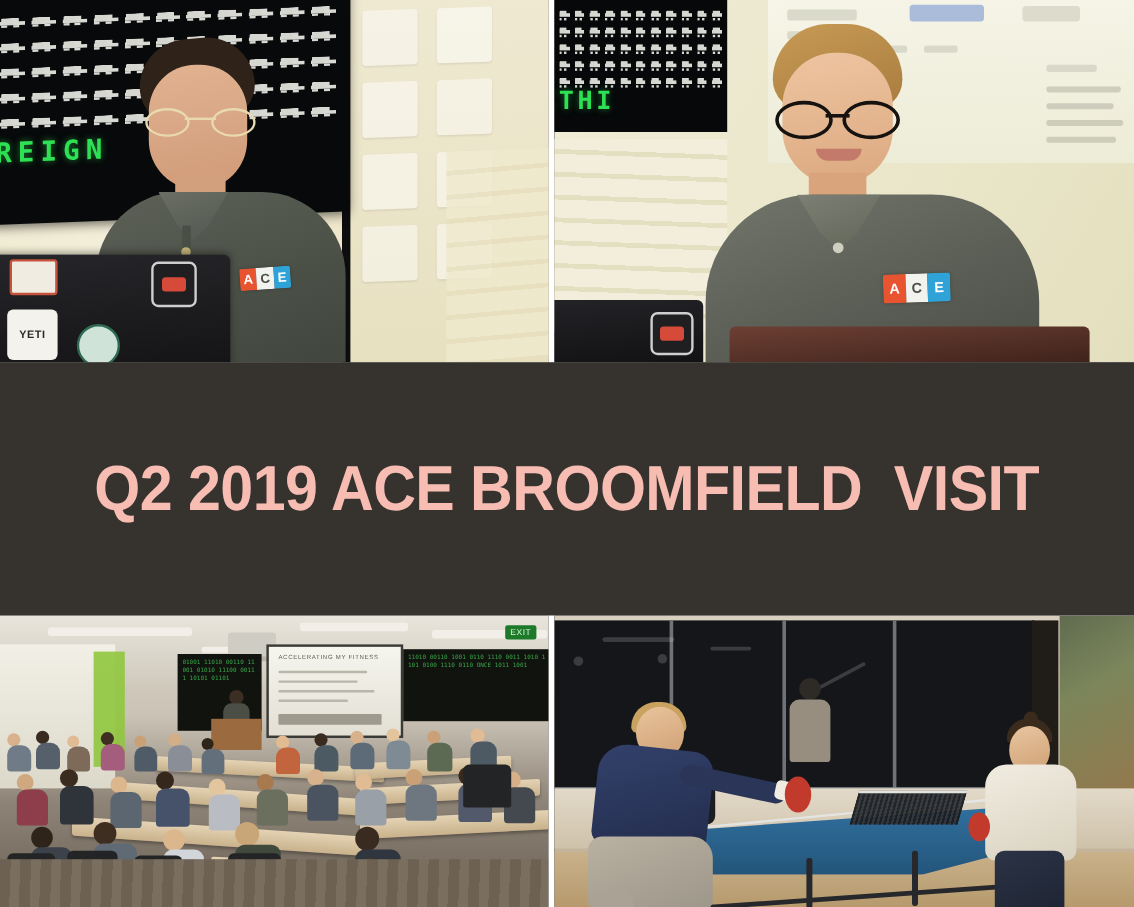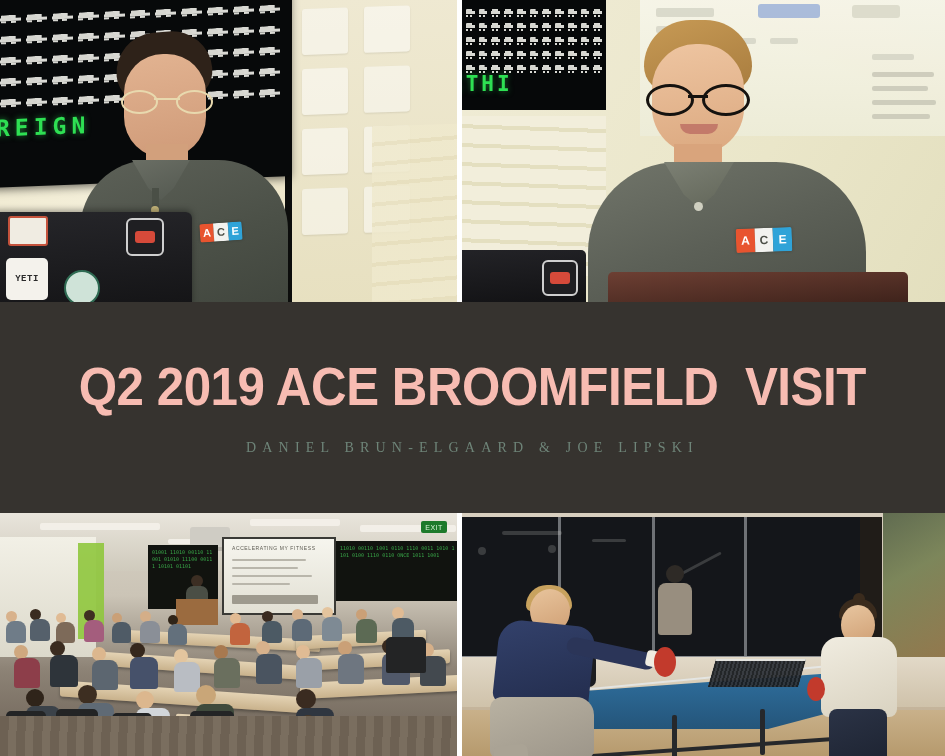--- a/index.html
+++ b/index.html
@@ -85,21 +85,21 @@
   .ace-logo span{flex:1;display:flex;align-items:center;justify-content:center;
     font-size:12px;font-weight:700;color:#fff;font-family:"Liberation Sans",sans-serif;}
   .ace-a{background:#e8542f;} .ace-c{background:#f2f2ef;color:#4c4f47 !important;} .ace-e{background:#2fa3d8;}
   .man-a .ace-logo{left:118px;top:62px;transform:rotate(-4deg) scale(.92);}
   .tl-lap-l{position:absolute;left:-8px;top:212px;width:200px;height:95px;
     background:linear-gradient(175deg,#26262a,#141416);border-radius:6px 6px 0 0;
     box-shadow:0 -2px 6px rgba(0,0,0,.35);}
   .stk{position:absolute;border-radius:50%;}
   .stk.yeti{left:14px;top:46px;width:42px;height:42px;background:#f4f2ec;border-radius:5px;
     display:flex;align-items:center;justify-content:center;font-size:9px;font-weight:700;color:#2b2b2b;
-    font-family:Liberation Mono, monospace;letter-spacing:.5px;text-align:right;}
+    font-family:Liberation Sans, sans-serif;letter-spacing:.5px;text-align:right;}
   .stk.shield{left:16px;top:4px;width:36px;height:26px;background:#f0ece2;border-radius:3px;
     border:2px solid #c4523c;}
   .stk.code{left:134px;top:6px;width:34px;height:34px;background:#1f1f22;border-radius:6px;
     border:2px solid #cfcfcf;display:flex;align-items:center;justify-content:center;}
   .stk.code em{display:block;width:20px;height:12px;background:#d64a3a;border-radius:3px;}
   .stk.teal{left:72px;top:58px;width:32px;height:32px;background:#cfe3d8;border:2px solid #2f6b53;}
   .tl-lap-r{position:absolute;left:178px;top:218px;width:180px;height:90px;
     background:linear-gradient(160deg,#8d5d52,#c4786a 45%,#8e5b50);border-radius:4px 4px 0 0;}
   .hp{position:absolute;left:72px;top:38px;color:#efe2dd;font-style:italic;font-size:22px;
     font-family:"Liberation Serif",serif;opacity:.85;}
@@ -493,21 +493,20 @@
               <em></em>
             </div>
         </div>
         <div class="tr-lap-b"></div>
       </div>
     </div>
   </div>
 
   <div class="band">
     <h1 class="title">Q2 2019 ACE BROOMFIELD  VISIT</h1>
-    <p class="subtitle">DANIEL BRUN-ELGAARD &amp; JOE LIPSKI</p>
   </div>
 
   <div class="photo-row row-bottom">
 
     <div class="photo p-bl">
       <div class="scene">
         <div class="bl-bg"></div>
         <div class="bl-ceil">
           <div class="tile" style="left:40px;top:10px;width:120px;"></div>
           <div class="tile" style="left:250px;top:6px;width:90px;"></div>

